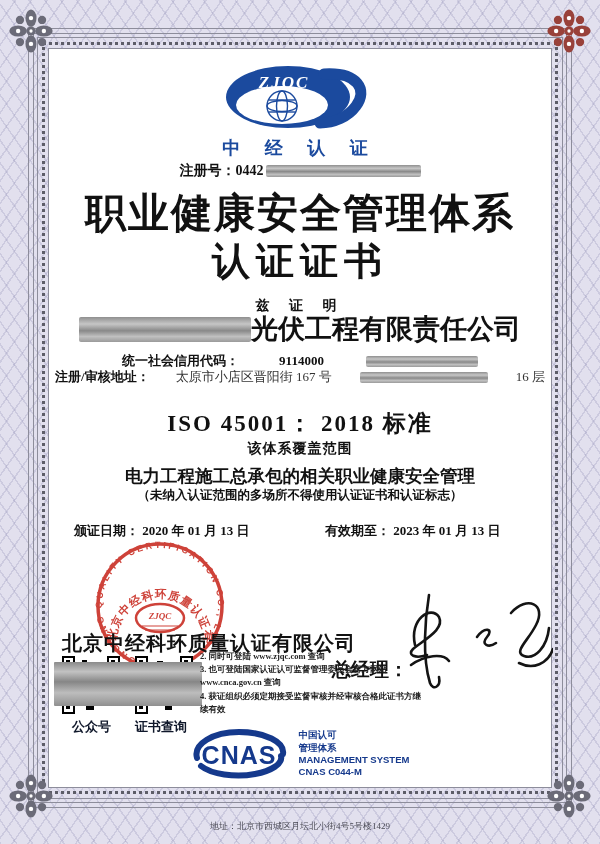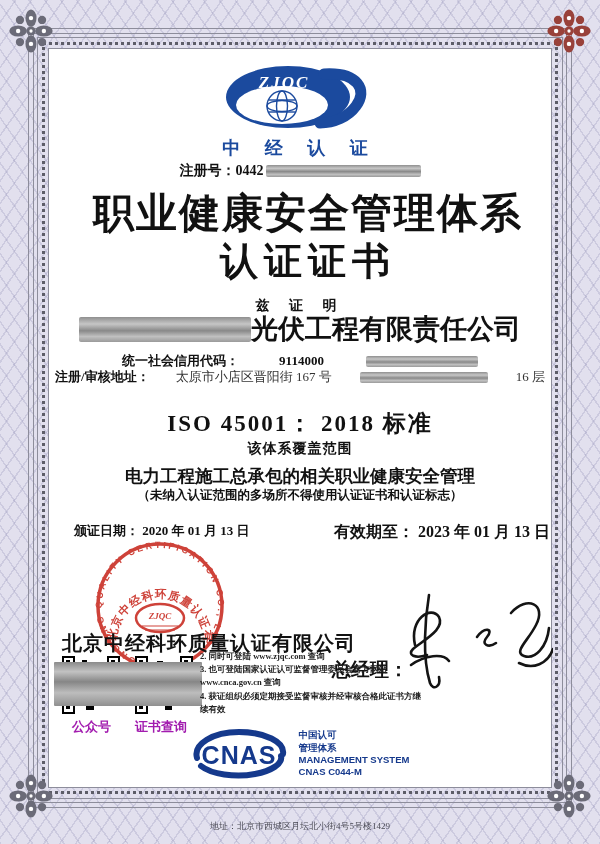--- a/index.html
+++ b/index.html
@@ -25,38 +25,38 @@
   .corner.br{right:8px;top:773px;}
   
   .content{position:absolute;left:50px;top:50px;width:500px;height:750px;}
   .center{width:100%;text-align:center;}
   .blue{color:#1b4a9e;}
   .blur-bar{
     display:inline-block;vertical-align:middle;border-radius:2px;
     background:linear-gradient(180deg,#8f8f8f,#c6c6c6 28%,#898989 55%,#c0c0c0 78%,#9a9a9a);
     background-size:100% 100%;filter:blur(.4px);
   }
-  .t-title{font-family:Liberation Sans, sans-serif;font-weight:900;color:#111;letter-spacing:2px;padding-left:8px;}
+  .t-title{font-family:Liberation Sans, sans-serif;font-weight:900;color:#111;letter-spacing:2px;}
   .t-boldserif{font-weight:bold;color:#111;}
   .t-sansbold{font-family:"Liberation Sans","DejaVu Sans",sans-serif;font-weight:bold;color:#111;}
   .row-c{display:flex;justify-content:center;align-items:center;width:100%;}
   .notes{font-size:8.5px;line-height:1.55;color:#222;font-weight:bold;}
   .notes div{margin:0;}
   
   .qr{position:relative;width:58px;height:58px;background:#fff;}
   .fp{position:absolute;width:13px;height:13px;border:2.5px solid #000;box-sizing:border-box;}
   .fp::after{content:"";position:absolute;left:2px;top:2px;width:4px;height:4px;background:#000;}
   .fp.tl{left:0;top:0;} .fp.tr{right:0;top:0;} .fp.bl{left:0;bottom:0;}
   .dotA,.dotB,.dotC{position:absolute;background:#000;}
   .qr-redact{
     position:absolute;left:4px;top:612px;width:148px;height:44px;border-radius:1px;
     background:linear-gradient(180deg,#8b8b8b,#c2c2c2 22%,#868686 45%,#bdbdbd 70%,#909090);
     filter:blur(.5px);
   }
-  .qr-label{font-size:13px;font-weight:bold;color:#a21caf;}
+  .qr-label{font-size:13px;font-weight:bold;color:#0f172a;}
   .stamp{mix-blend-mode:multiply;opacity:.88;}
   .cnas-text{color:#15398c;font-family:"Liberation Sans","DejaVu Sans",sans-serif;
     font-size:9.5px;line-height:1.3;font-weight:bold;text-align:left;}
   .footer{position:absolute;top:820px;width:100%;text-align:center;font-size:9px;color:#4a4a55;}
 </style>
 </head>
 <body>
 
 <svg width="0" height="0" style="position:absolute">
   <symbol id="flower" viewBox="0 0 50 50">
@@ -156,21 +156,21 @@
   <div class="abs center t-boldserif" style="top:358px;font-size:23px;letter-spacing:2px;">ISO 45001： 2018 标准</div>
   <div class="abs center t-sansbold" style="top:390px;font-size:14px;letter-spacing:1px;">该体系覆盖范围</div>
 
   <div class="abs center t-sansbold" style="top:414px;font-size:17.5px;">电力工程施工总承包的相关职业健康安全管理</div>
   <div class="abs center t-sansbold" style="top:437px;font-size:12.5px;">（未纳入认证范围的多场所不得使用认证证书和认证标志）</div>
 
   <div class="abs" style="left:24px;top:472px;font-size:13px;">
     <span class="t-boldserif">颁证日期：</span>
     <span class="t-boldserif">2020 年 01 月 13 日</span>
   </div>
-  <div class="abs" style="left:284px;top:472px;font-size:16px;">
+  <div class="abs" style="left:275px;top:472px;font-size:13px;">
     <span class="t-boldserif">有效期至：</span>
     <span class="t-boldserif">2023 年 01 月 13 日</span>
   </div>
 
   <svg class="abs stamp" style="left:40px;top:486px;" width="140" height="140" viewBox="0 0 140 140">
     <defs>
       <path id="ringPath" d="M 70,128 A 58,58 0 1 1 70.01,128"></path>
       <path id="innerArc" d="M 26,106 A 44,44 0 1 1 114,106"></path>
     </defs>
     <circle cx="70" cy="70" r="62" fill="none" stroke="#c7271d" stroke-width="3.5"></circle>

